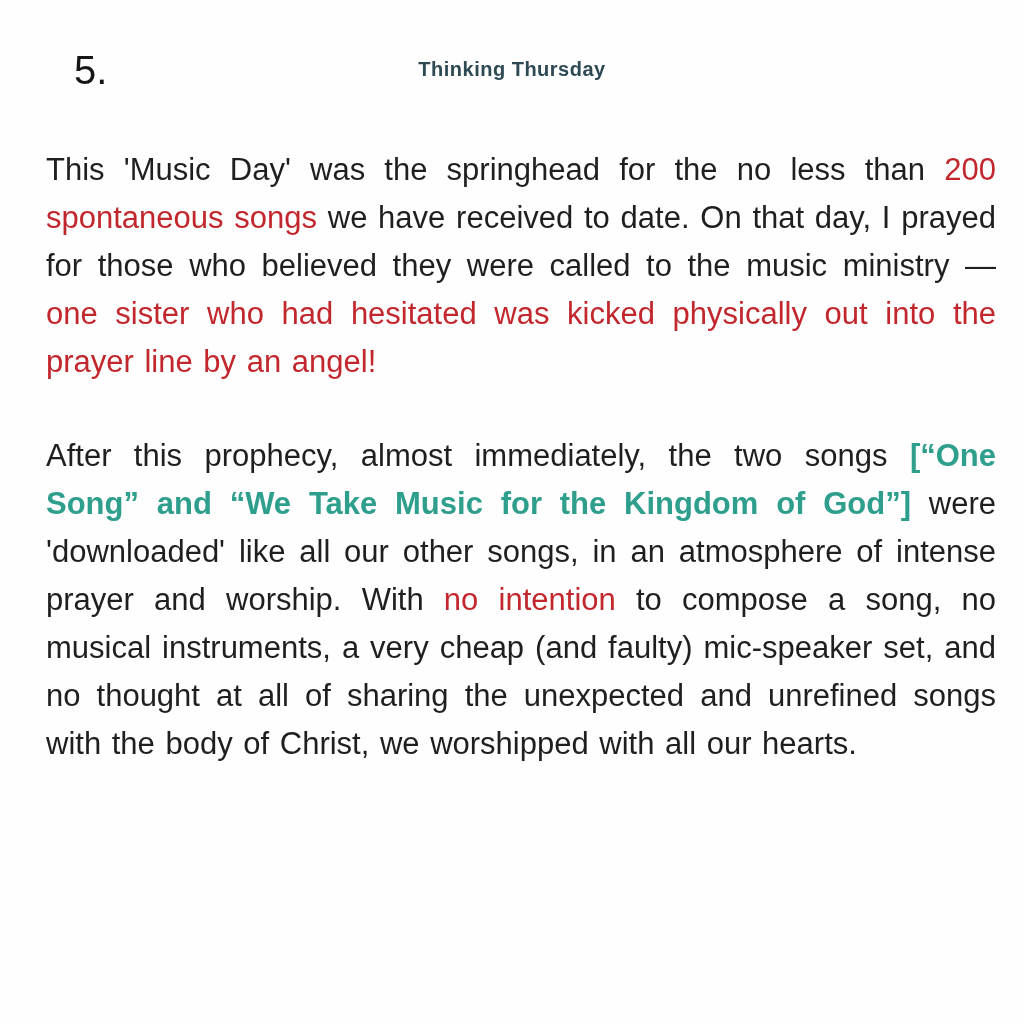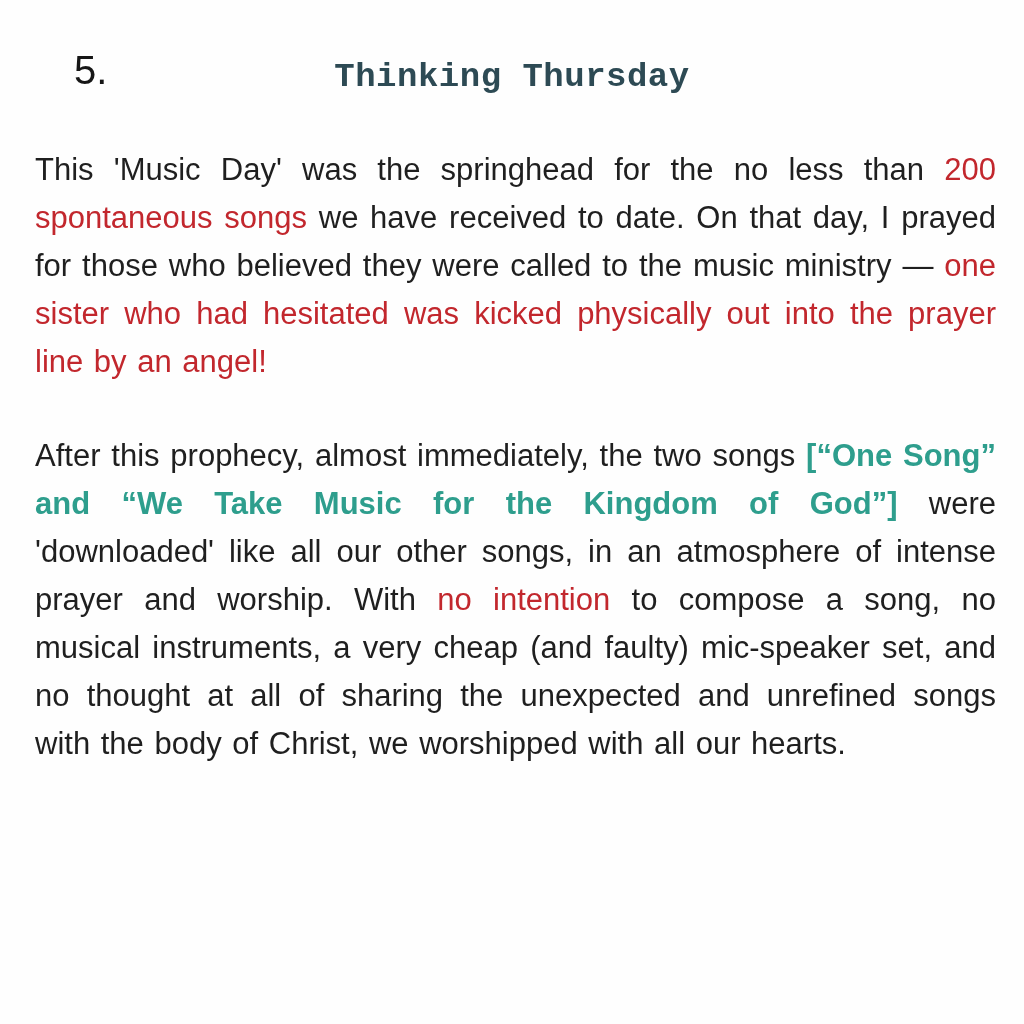--- a/index.html
+++ b/index.html
@@ -24,32 +24,31 @@
 
   
   .page-number{
     position:absolute;left:74px;top:48px;
     font-size:40px;font-weight:400;color:#161616;
     font-family:"Liberation Sans",sans-serif;
   }
   .page-title{
     position:absolute;left:0;right:0;top:58px;
     text-align:center;
-    font-size:34px;font-weight:700;
+    font-size:20px;font-weight:700;
     color:var(--title-slate);
     letter-spacing:0.5px;
-    font-family:Liberation Mono, monospace;
   }
 
   
   .content{
     position:absolute;left:28px;right:28px;top:146px;
   }
   .content p{
-    margin:0 0 46px 7px;
+    margin:0 0 46px 18px;
     font-size:31px;
     line-height:48px;
     text-align:justify;
     color:var(--body-black);
     word-spacing:2px;
   }
   .seg-black{color:var(--body-black);}
   .seg-red{color:var(--accent-red);}
   .seg-teal{color:var(--accent-teal);font-weight:700;}
 

